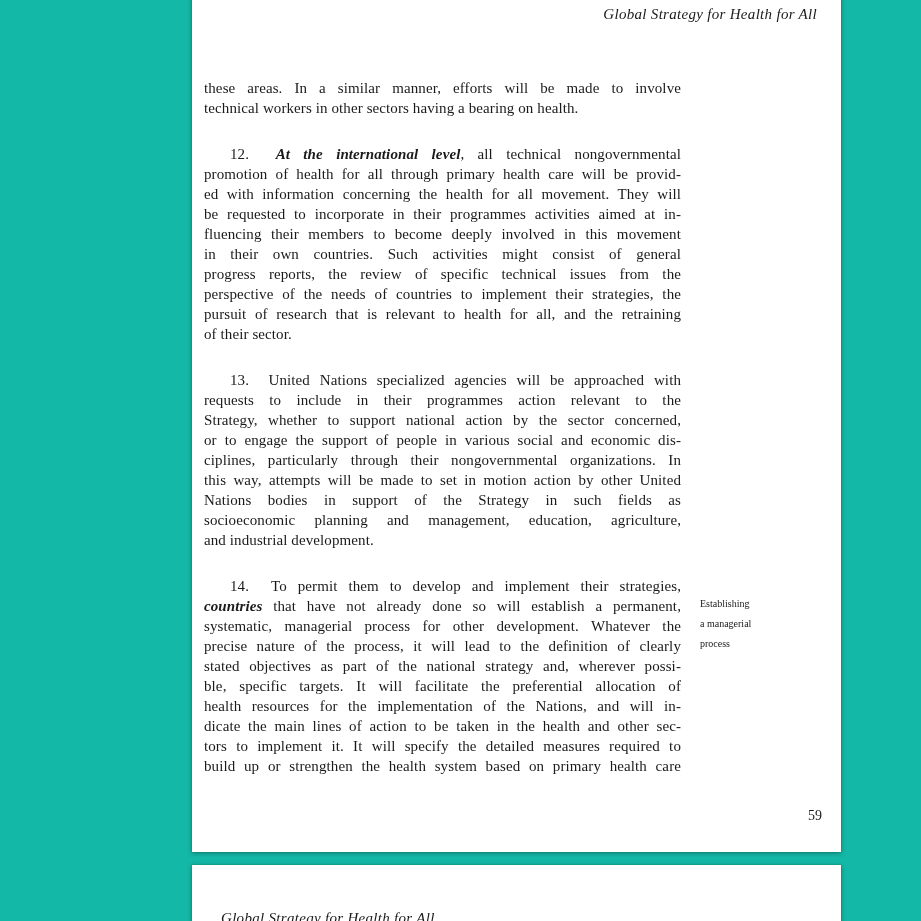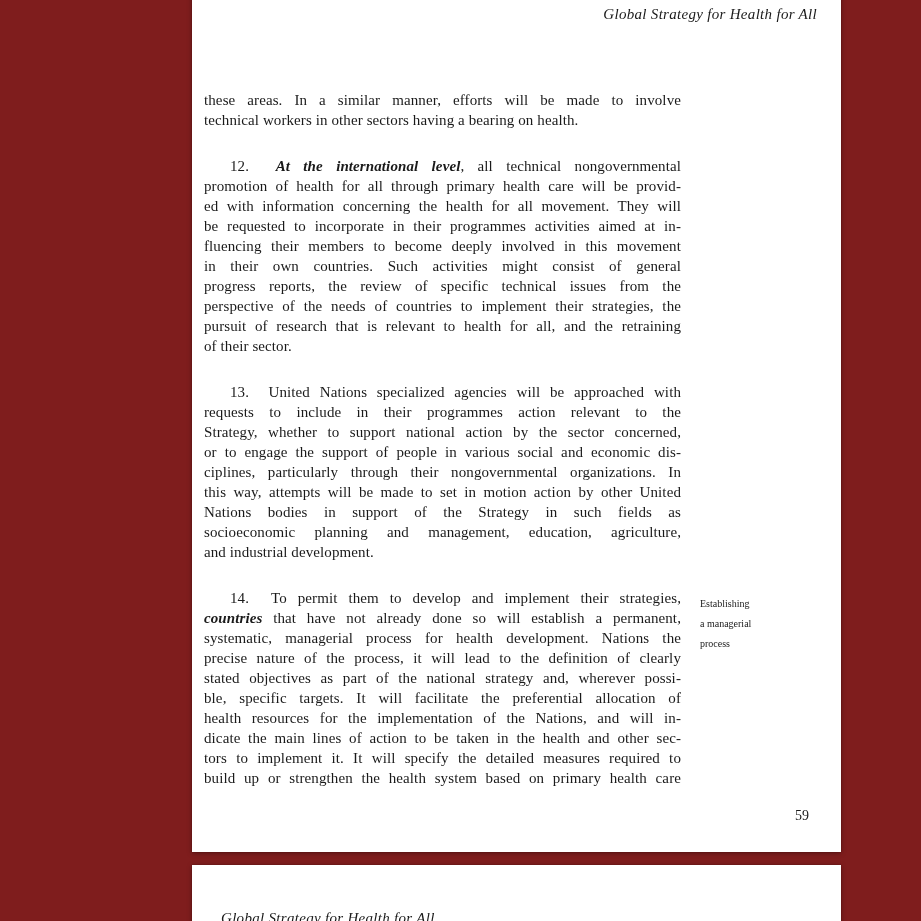--- a/index.html
+++ b/index.html
@@ -32,57 +32,56 @@
     white-space: nowrap;
   }
   .body-text {
     position: absolute;
     left: 12px;
     top: 108px;
     width: 477px;
     font-size: 15px;
     line-height: 20px;
     letter-spacing: 0.1px;
-    margin-top: 12px;
   }
   .para { margin: 0 0 0 0; }
   .para + .para { margin-top: 26px; }
   .line { text-align: justify; text-align-last: justify; }
   .line.end { text-align-last: left; }
   .line.indent { text-indent: 26px; }
   .it { font-style: italic; font-weight: bold; }
 
   .margin-note {
     position: absolute;
     left: 508px;
     top: 624px;
     width: 130px;
     font-size: 10px;
     line-height: 20px;
   }
   .page-number {
     position: absolute;
     top: 838px;
-    right: 32px;
+    right: 19px;
     font-size: 14px;
   }
   .next-running-header {
     position: absolute;
     top: 45px;
     left: 29px;
     font-style: italic;
     font-size: 15px;
     letter-spacing: 0.3px;
     white-space: nowrap;
   }
 </style>
 </head>
 <body>
 
-<div id="screen" style="background: #7f1d1d; color: rgb(26, 26, 26);">
+<div id="screen" style="background: #14b8a6; color: rgb(26, 26, 26);">
 
   <div id="page-current" class="page" style="background: rgb(255, 255, 255);">
     <div class="running-header">Global Strategy for Health for All</div>
 
     <div class="body-text">
         <div class="para">
           <div class="line"><span>these areas. In a similar manner, efforts will be made to involve</span></div>
           <div class="line end"><span>technical workers in other sectors having a bearing on health.</span></div>
         </div>
         <div class="para">
@@ -104,21 +103,21 @@
           <div class="line"><span>or to engage the support of people in various social and economic dis-</span></div>
           <div class="line"><span>ciplines, particularly through their nongovernmental organizations. In</span></div>
           <div class="line"><span>this way, attempts will be made to set in motion action by other United</span></div>
           <div class="line"><span>Nations bodies in support of the Strategy in such fields as</span></div>
           <div class="line"><span>socioeconomic planning and management, education, agriculture,</span></div>
           <div class="line end"><span>and industrial development.</span></div>
         </div>
         <div class="para">
           <div class="line indent"><span>14.&nbsp;&nbsp;To permit them to develop and implement their strategies,</span></div>
           <div class="line"><span class="it">countries</span><span> that have not already done so will establish a permanent,</span></div>
-          <div class="line"><span>systematic, managerial process for health development. Nations the</span></div>
+          <div class="line"><span>systematic, managerial process for other development. Whatever the</span></div>
           <div class="line"><span>precise nature of the process, it will lead to the definition of clearly</span></div>
           <div class="line"><span>stated objectives as part of the national strategy and, wherever possi-</span></div>
           <div class="line"><span>ble, specific targets. It will facilitate the preferential allocation of</span></div>
           <div class="line"><span>health resources for the implementation of the Nations, and will in-</span></div>
           <div class="line"><span>dicate the main lines of action to be taken in the health and other sec-</span></div>
           <div class="line"><span>tors to implement it. It will specify the detailed measures required to</span></div>
           <div class="line"><span>build up or strengthen the health system based on primary health care</span></div>
         </div>
       </div>
 

